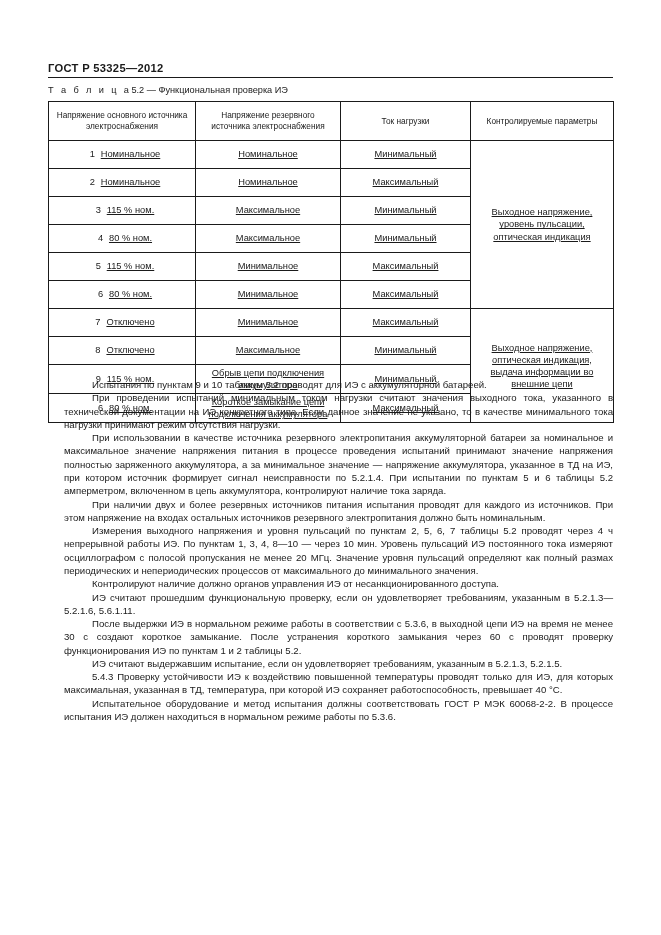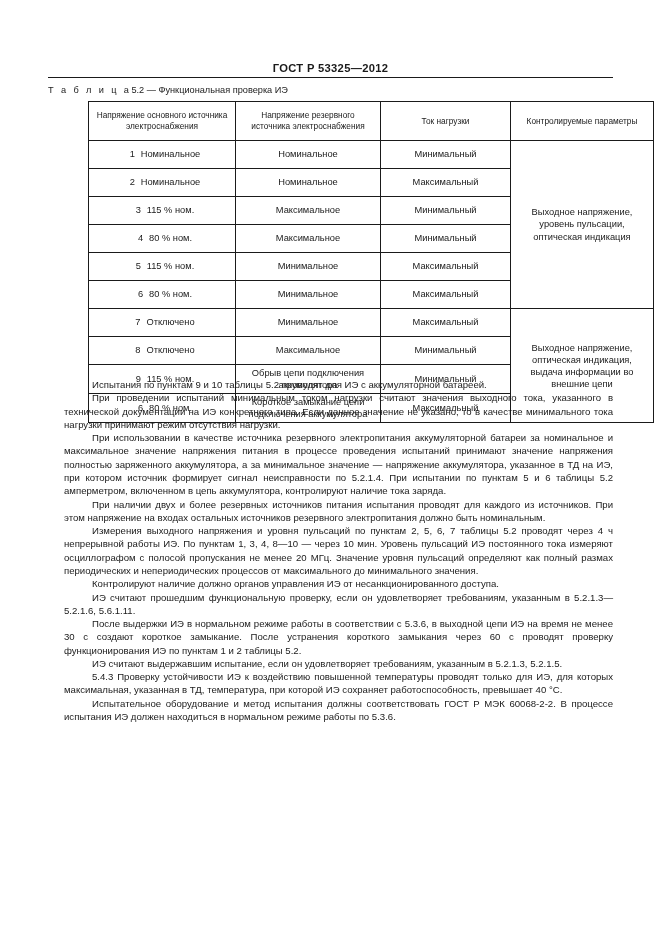--- a/index.html
+++ b/index.html
@@ -21,21 +21,21 @@
     width: 661px;
     height: 935px;
   }
 
   
   .header {
     position: absolute;
     left: 48px;
     top: 58px;
     width: 565px;
-    text-align: center;
+    text-align: left;
   }
   .header-rule {
     position: absolute;
     left: 48px;
     top: 77px;
     width: 565px;
     height: 0;
     border-top: 1.1px solid #1a1a1a;
   }
   .std-number {
@@ -55,21 +55,20 @@
   .table-caption .tbl-word {
     letter-spacing: 2.4px;
   }
 
   
   .tbl-wrap {
     position: absolute;
     left: 48px;
     top: 101px;
     width: 565px;
-    margin-left: 40px;
   }
   table.functional {
     border-collapse: collapse;
     width: 565px;
     table-layout: fixed;
     font-size: 9.3px;
   }
   table.functional col.c1 { width: 147px; }
   table.functional col.c2 { width: 145px; }
   table.functional col.c3 { width: 130px; }
@@ -86,20 +85,21 @@
     text-align: center;
     font-size: 8.3px;
     line-height: 1.32;
     padding: 2px 5px;
   }
   table.functional tbody td {
     height: 23px;
     text-align: center;
     line-height: 1.3;
     padding: 2px 12px;
+    text-decoration: underline;
   }
   td.idxcell {
     text-align: left;
     padding-left: 8px;
   }
   td.idxcell .num {
     display: inline-block;
     width: 17px;
   }
   td.param {

